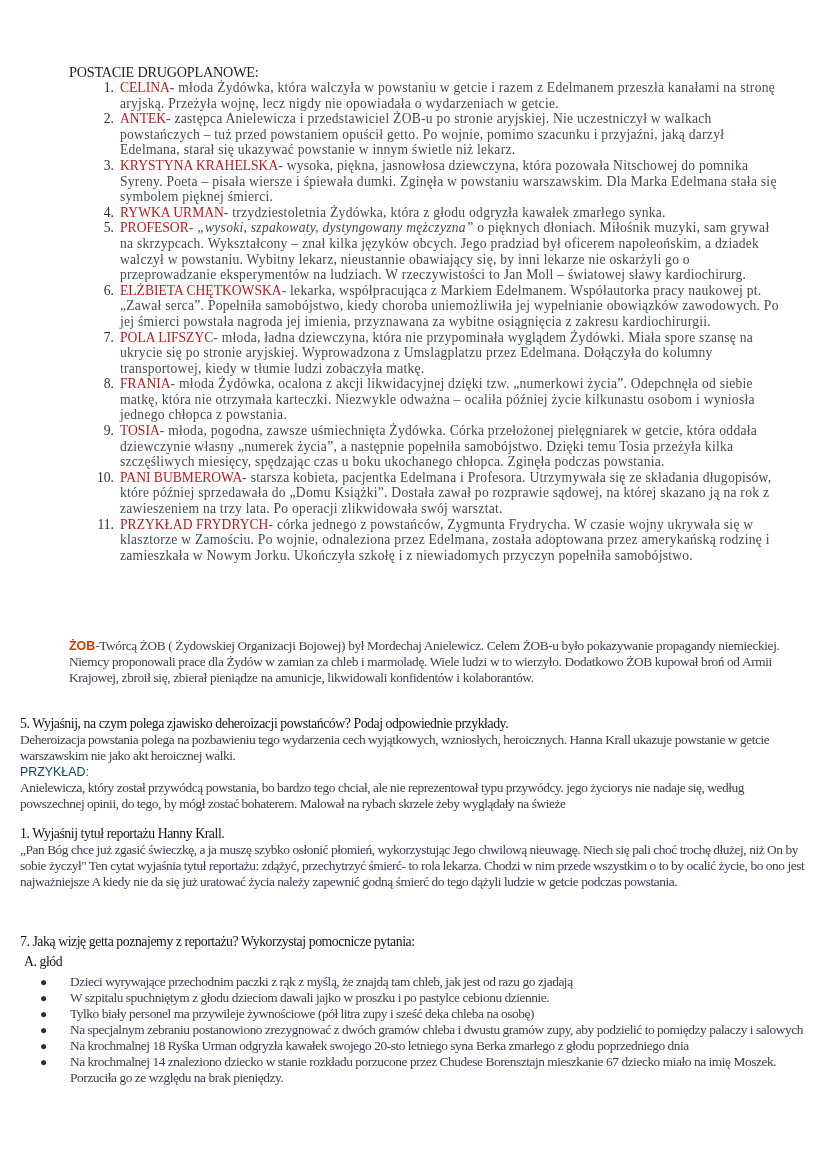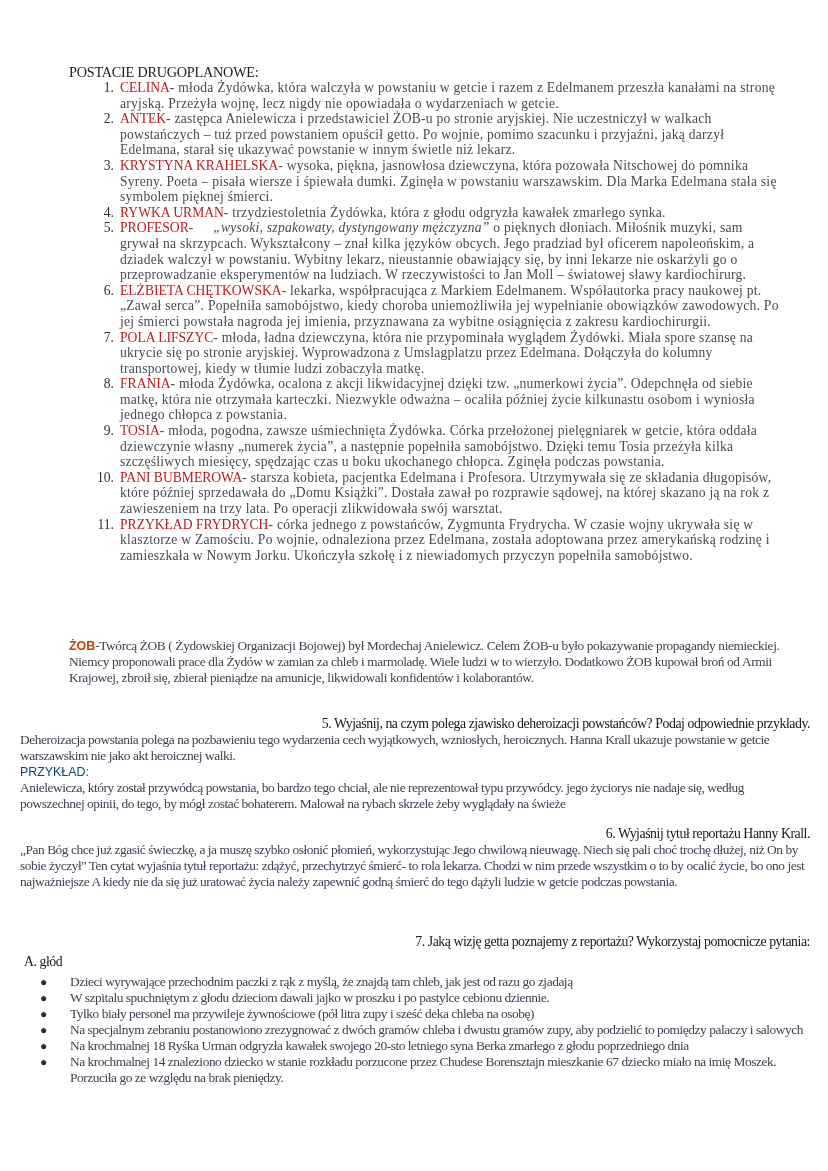--- a/index.html
+++ b/index.html
@@ -55,21 +55,21 @@
     width: 22px;
     text-align: right;
     color: #2d2f33;
     letter-spacing: 0;
   }
   .char-list .name {
     color: #b91c1c;
     letter-spacing: 0;
   }
   .char-list .desc { color: #454a52; }
-  .char-list em { font-style: italic; margin-left: 16px; }
+  .char-list em { font-style: italic; }
 
   
   .zob {
     position: absolute;
     left: 69px;
     top: 638px;
     width: 715px;
     margin: 0;
     font-size: 13.3px;
     line-height: 16px;
@@ -90,21 +90,20 @@
     left: 20px;
     width: 790px;
     font-size: 13.4px;
     line-height: 16px;
     letter-spacing: -0.45px;
   }
   .qa .question {
     color: #161616;
     margin: 0;
     font-size: 13.8px;
-    text-align: right;
   }
   .qa .answer {
     color: #3c4152;
     margin: 0;
   }
   .qa .example-label {
     font-family: "Liberation Sans", "DejaVu Sans", sans-serif;
     font-size: 12.4px;
     color: #0c4a6e;
     letter-spacing: 0;
@@ -192,21 +191,21 @@
   </p>
 
   <div class="qa" style="top:716px;">
     <p class="question">5. Wyjaśnij, na czym polega zjawisko deheroizacji powstańców? Podaj odpowiednie przykłady.</p>
     <p class="answer">Deheroizacja powstania polega na pozbawieniu tego wydarzenia cech wyjątkowych, wzniosłych, heroicznych. Hanna Krall ukazuje powstanie w getcie warszawskim nie jako akt heroicznej walki.</p>
     <p class="example-label">PRZYKŁAD:</p>
     <p class="answer">Anielewicza, który został przywódcą powstania, bo bardzo tego chciał, ale nie reprezentował typu przywódcy. jego życiorys nie nadaje się, według powszechnej opinii, do tego, by mógł zostać bohaterem. Malował na rybach skrzele żeby wyglądały na świeże</p>
   </div>
 
   <div class="qa" style="top:826px;">
-    <p class="question">6. Wyjaśnij tytuł reportażu Hanny Krall.</p>
+    <p class="question">1. Wyjaśnij tytuł reportażu Hanny Krall.</p>
     <p class="answer">„Pan Bóg chce już zgasić świeczkę, a ja muszę szybko osłonić płomień, wykorzystując Jego chwilową nieuwagę. Niech się pali choć trochę dłużej, niż On by sobie życzył" Ten cytat wyjaśnia tytuł reportażu: zdążyć, przechytrzyć śmierć- to rola lekarza. Chodzi w nim przede wszystkim o to by ocalić życie, bo ono jest najważniejsze A kiedy nie da się już uratować życia należy zapewnić godną śmierć do tego dążyli ludzie w getcie podczas powstania.</p>
   </div>
 
   <div class="qa" style="top:934px;">
     <p class="question">7. Jaką wizję getta poznajemy z reportażu? Wykorzystaj pomocnicze pytania:</p>
     <p class="sub-label">A. głód</p>
     <ul class="bullets">
       <li><span class="bullet">●</span><span>Dzieci wyrywające przechodnim paczki z rąk z myślą, że znajdą tam chleb, jak jest od razu go zjadają</span></li>
       <li><span class="bullet">●</span><span>W szpitalu spuchniętym z głodu dzieciom dawali jajko w proszku i po pastylce cebionu dziennie.</span></li>
       <li><span class="bullet">●</span><span>Tylko biały personel ma przywileje żywnościowe (pół litra zupy i sześć deka chleba na osobę)</span></li>

